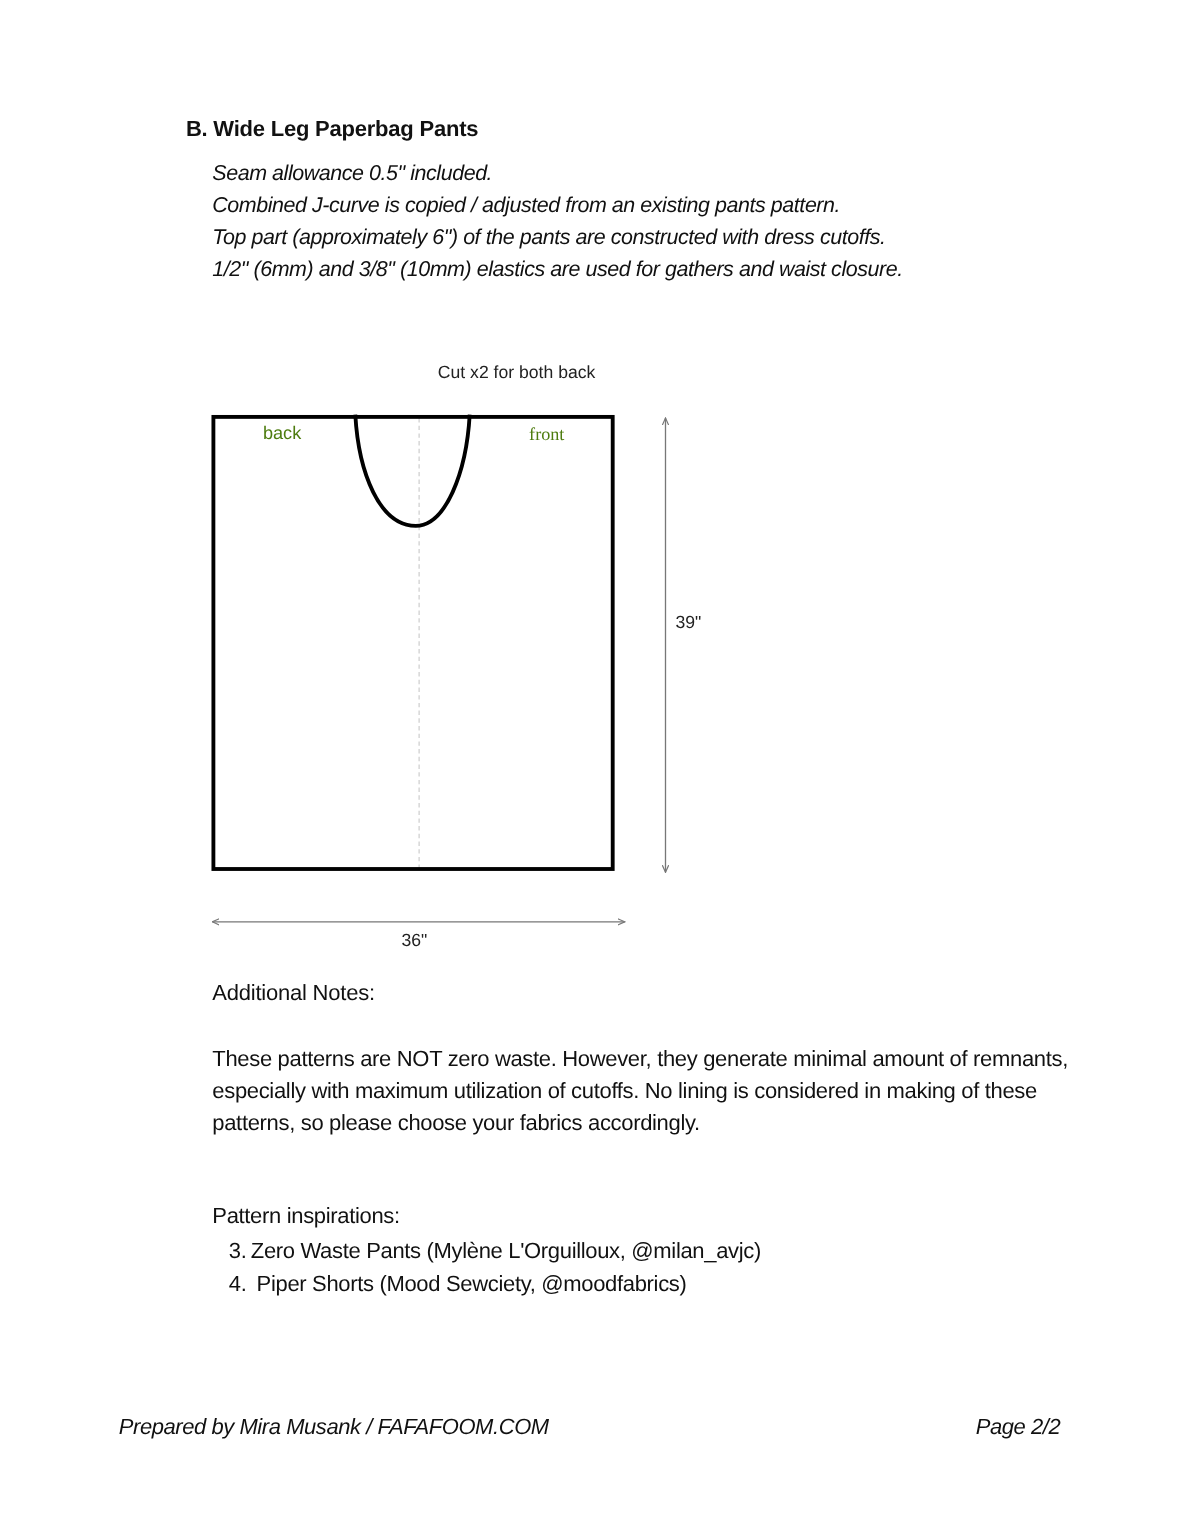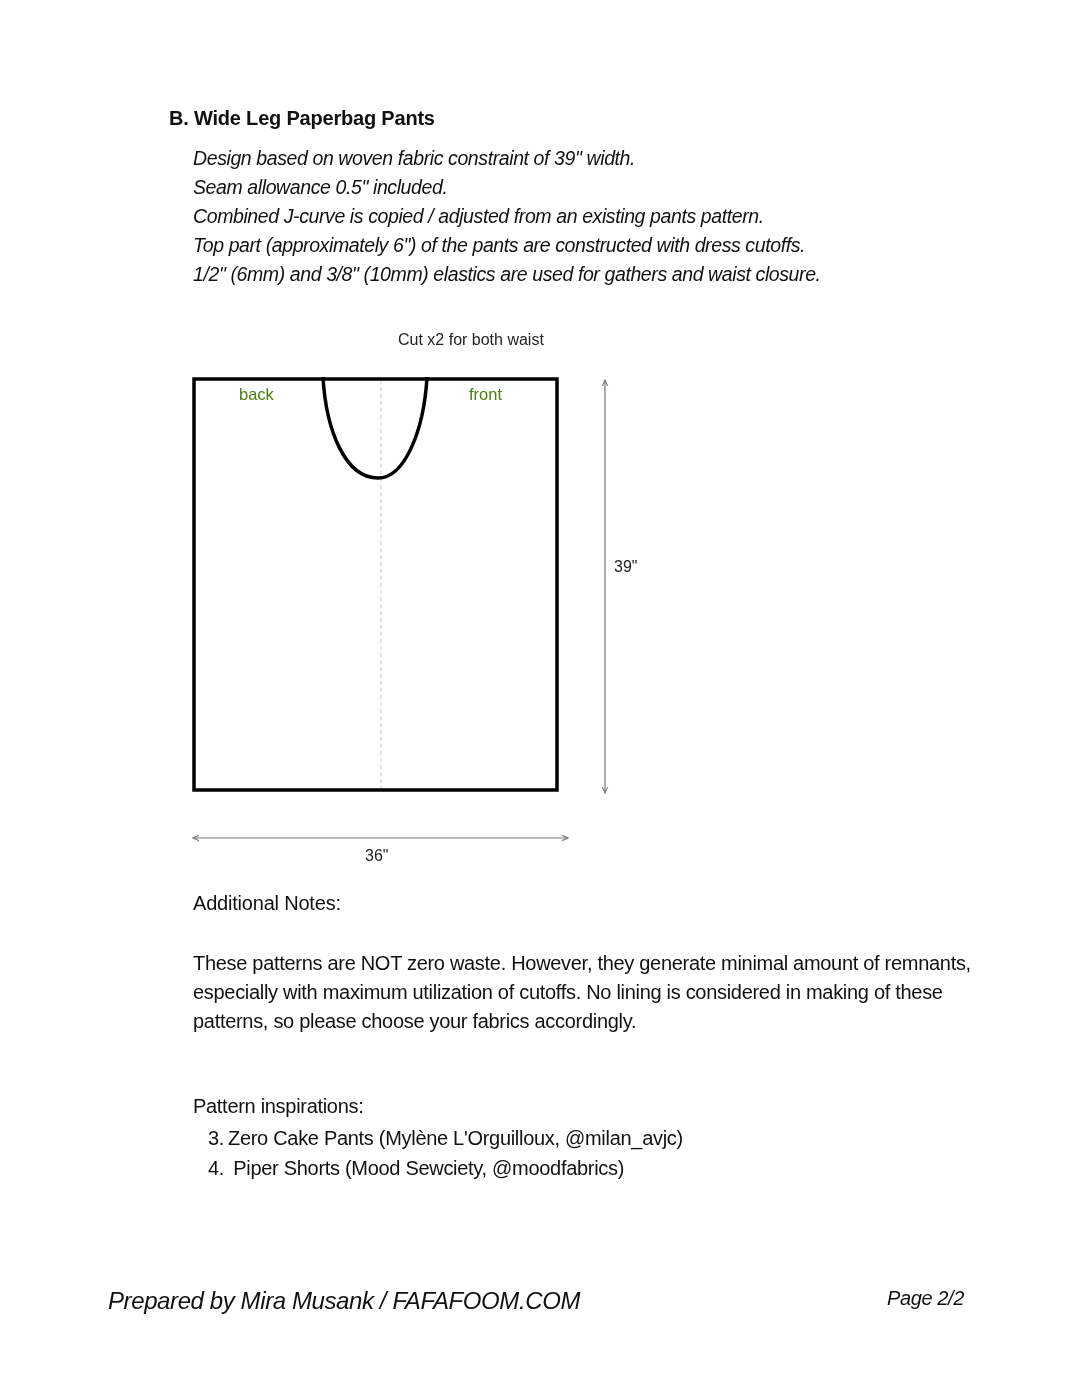--- a/index.html
+++ b/index.html
@@ -12,48 +12,47 @@
       left: 169px; top: 107px; font-size: 20px; font-weight: bold; letter-spacing: -0.2px;
     }
     .intro { left: 193px; top: 144px; margin: 0; padding: 0; list-style: none; }
     .intro li {
       font-style: italic; font-size: 19.5px; line-height: 29px; letter-spacing: -0.4px; white-space: nowrap;
     }
     .cut-label { left: 398px; top: 331px; font-size: 16px; color: #222; }
     .diagram { left: 0; top: 0; }
     .panel-label { font-size: 16.5px; color: #4d7c0f; }
     .back-label { left: 239px; top: 385px; }
-    .front-label { left: 469px; top: 385px; }
+    .front-label { left: 481px; top: 385px; font-family: Liberation Serif, serif; }
     .dim-v { left: 614px; top: 558px; font-size: 16px; color: #222; }
     .dim-h { left: 365px; top: 847px; font-size: 16px; color: #222; }
     .notes-title { left: 193px; top: 892px; font-size: 20px; font-weight: normal; letter-spacing: -0.2px; }
     .notes-body {
       left: 193px; top: 949px; width: 780px; font-size: 20px; line-height: 29px; letter-spacing: -0.3px; margin: 0;
     }
     .insp-title { left: 193px; top: 1095px; font-size: 20px; letter-spacing: -0.3px; }
     .insp-list { left: 208px; top: 1124px; margin: 0; padding: 0; list-style: none; }
     .insp-list li { font-size: 20px; line-height: 29.5px; letter-spacing: -0.3px; white-space: nowrap; }
     .insp-list .num { display: inline-block; min-width: 20px; }
-    .footer-left { left: 108px; top: 1287px; font-style: italic; font-size: 24px; letter-spacing: -0.4px; }
+    .footer-left { left: 108px; top: 1287px; font-style: italic; font-size: 20px; letter-spacing: -0.4px; }
     .footer-right { left: 887px; top: 1287px; font-style: italic; font-size: 20px; letter-spacing: -0.4px; text-align: right; }
   </style>
 </head>
 <body>
 
 <div class="abs section-title">B. Wide Leg Paperbag Pants</div>
 
 <ul class="abs intro">
-  <li>Design based on woven fabric constraint of 39" width.</li>
   <li>Seam allowance 0.5" included.</li>
   <li>Combined J-curve is copied / adjusted from an existing pants pattern.</li>
   <li>Top part (approximately 6") of the pants are constructed with dress cutoffs.</li>
   <li>1/2" (6mm) and 3/8" (10mm) elastics are used for gathers and waist closure.</li>
 </ul>
 
-<div class="abs cut-label">Cut x2 for both waist</div>
+<div class="abs cut-label">Cut x2 for both back</div>
 
 <svg class="abs diagram" width="1078" height="900">
   <defs>
     <marker id="arr" viewBox="0 0 10 10" refX="9" refY="5" markerWidth="6" markerHeight="6" orient="auto-start-reverse">
       <path d="M0,1 L9,5 L0,9" fill="none" stroke="#777" stroke-width="1.5"></path>
     </marker>
   </defs>
 
   <line x1="381" y1="380" x2="381" y2="790" stroke="#c8c8c8" stroke-width="1" stroke-dasharray="4,3"></line>
 
@@ -69,18 +68,18 @@
 <div class="abs panel-label back-label">back</div>
 <div class="abs panel-label front-label">front</div>
 <div class="abs dim-v">39"</div>
 <div class="abs dim-h">36"</div>
 
 <div class="abs notes-title">Additional Notes:</div>
 <p class="abs notes-body">These patterns are NOT zero waste. However, they generate minimal amount of remnants, especially with maximum utilization of cutoffs. No lining is considered in making of these patterns, so please choose your fabrics accordingly.</p>
 
 <div class="abs insp-title">Pattern inspirations:</div>
 <ol class="abs insp-list">
-  <li><span class="num">3.</span><span>Zero Cake Pants (Mylène L'Orguilloux, @milan_avjc)</span></li>
+  <li><span class="num">3.</span><span>Zero Waste Pants (Mylène L'Orguilloux, @milan_avjc)</span></li>
   <li><span class="num">4.</span><span style="white-space:pre"> Piper Shorts (Mood Sewciety, @moodfabrics)</span></li>
 </ol>
 
 <div class="abs footer-left">Prepared by Mira Musank / FAFAFOOM.COM</div>
 <div class="abs footer-right">Page 2/2</div>
 
 </body></html>

